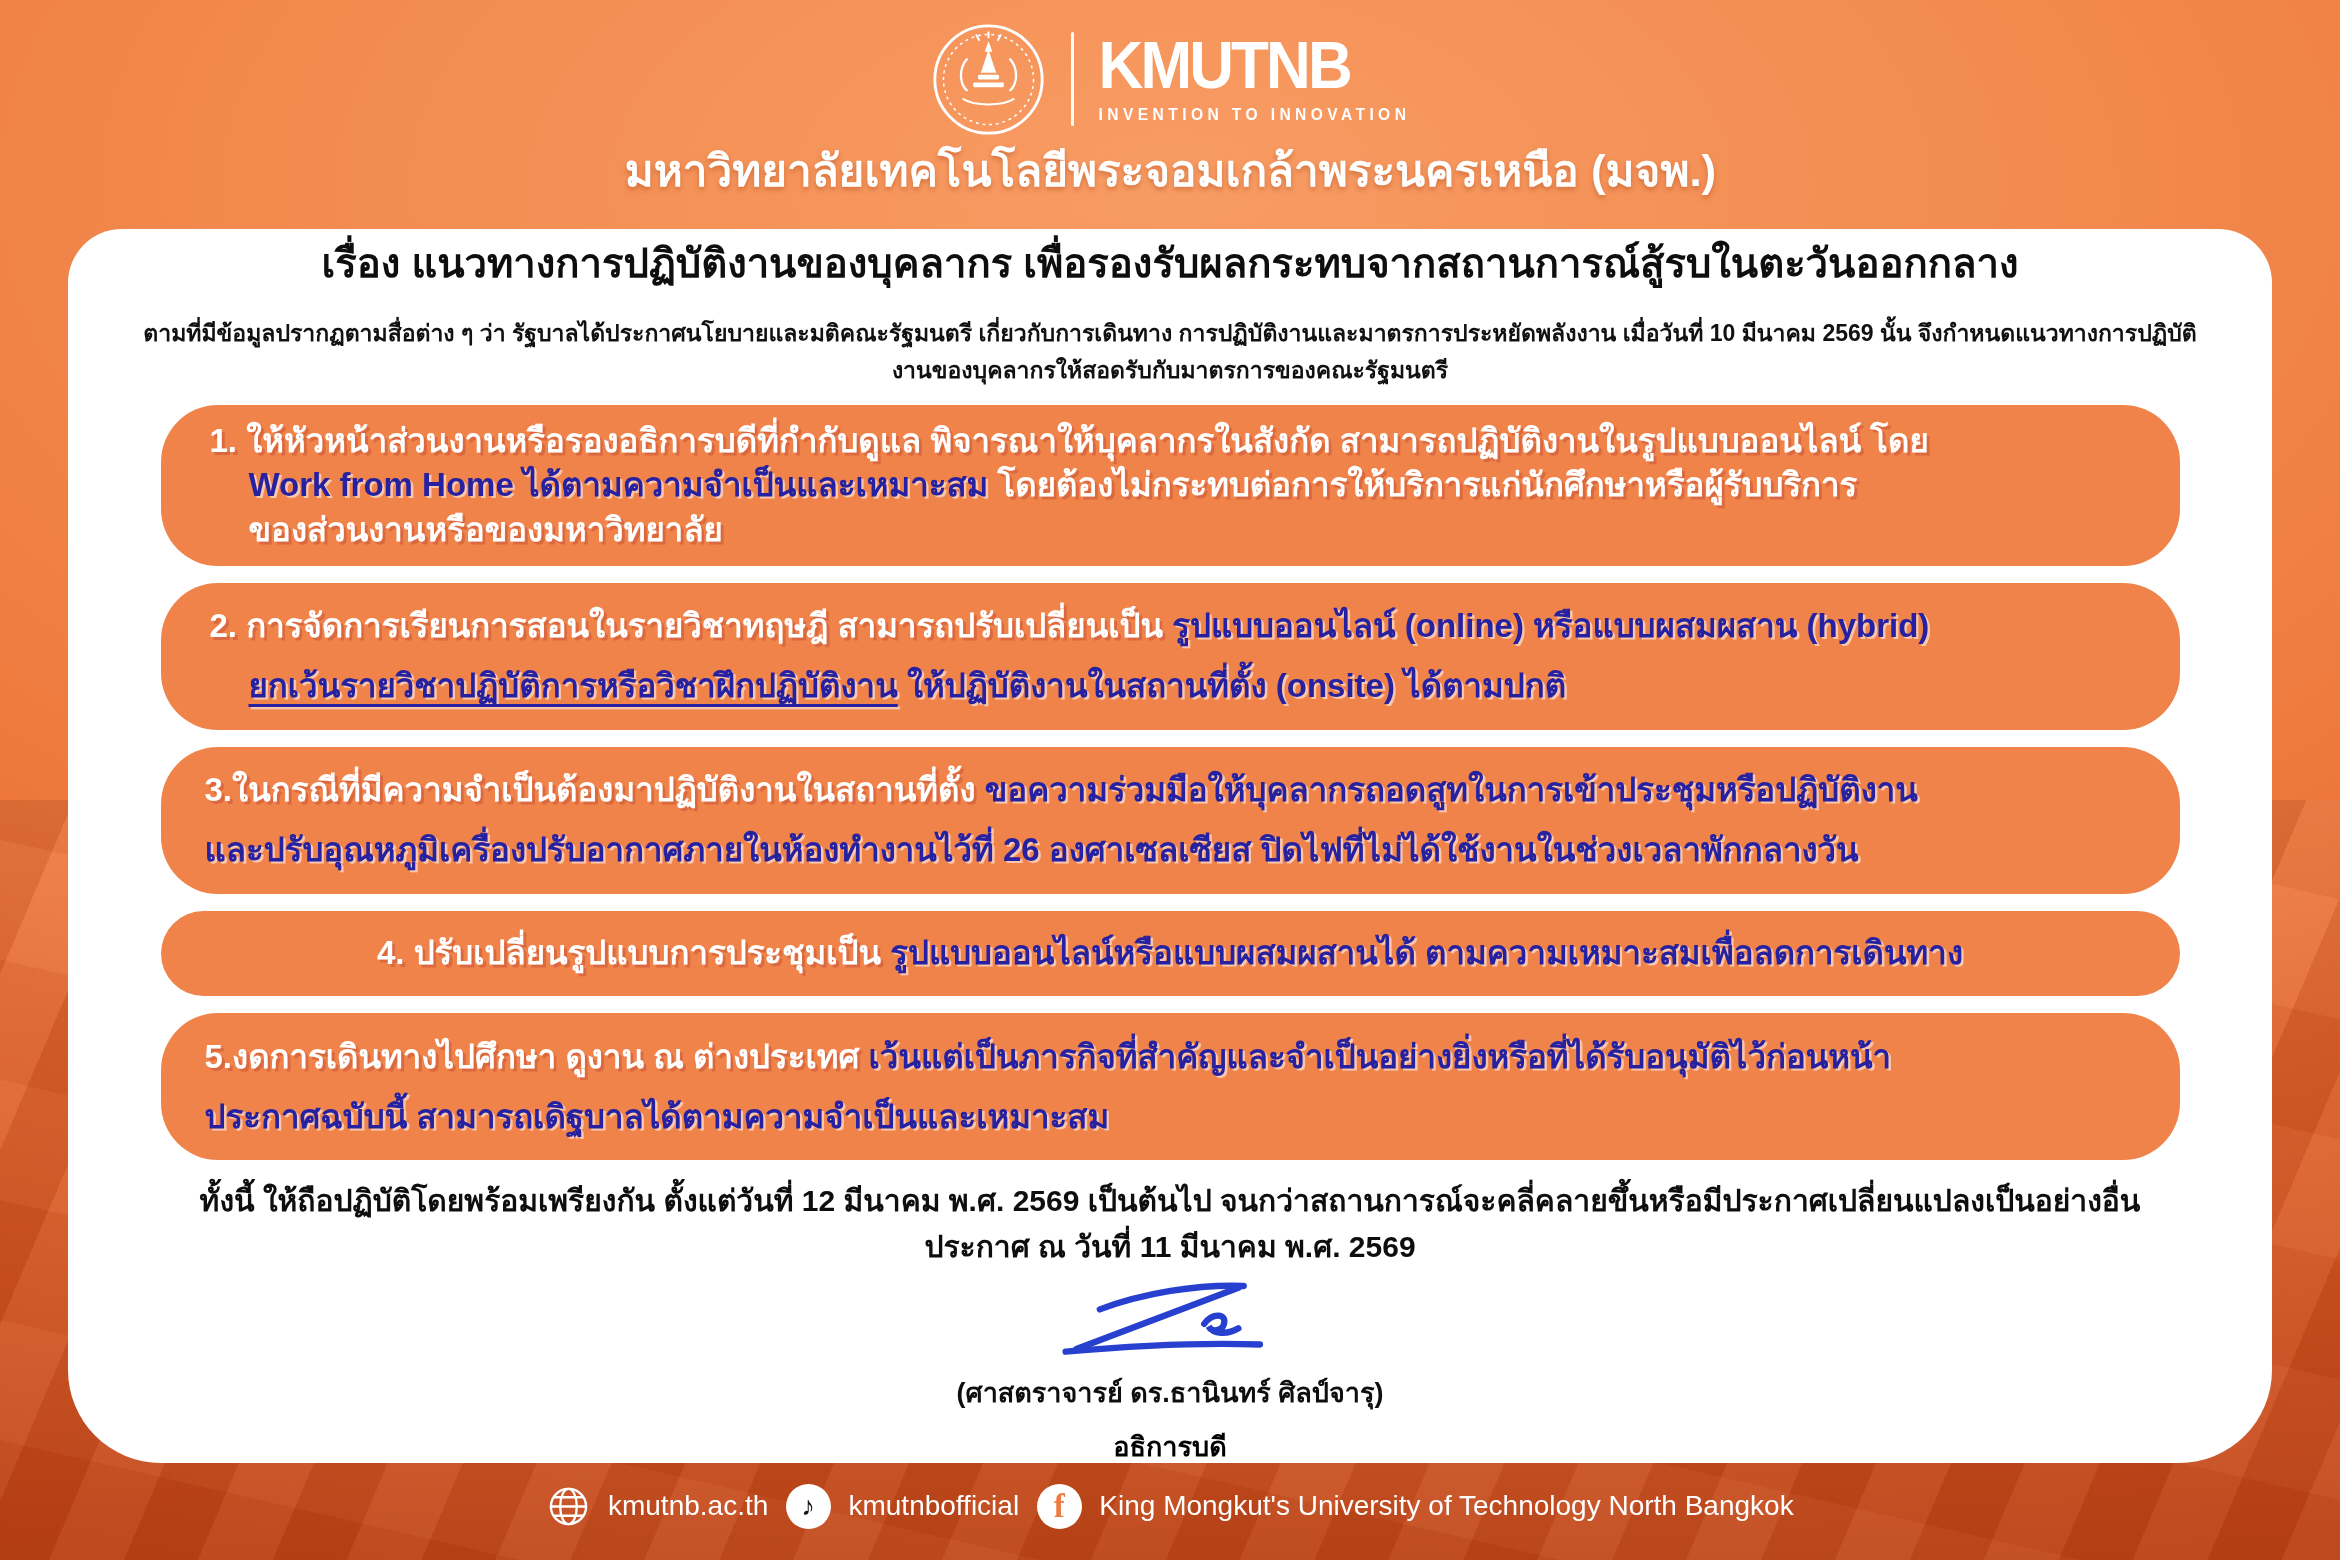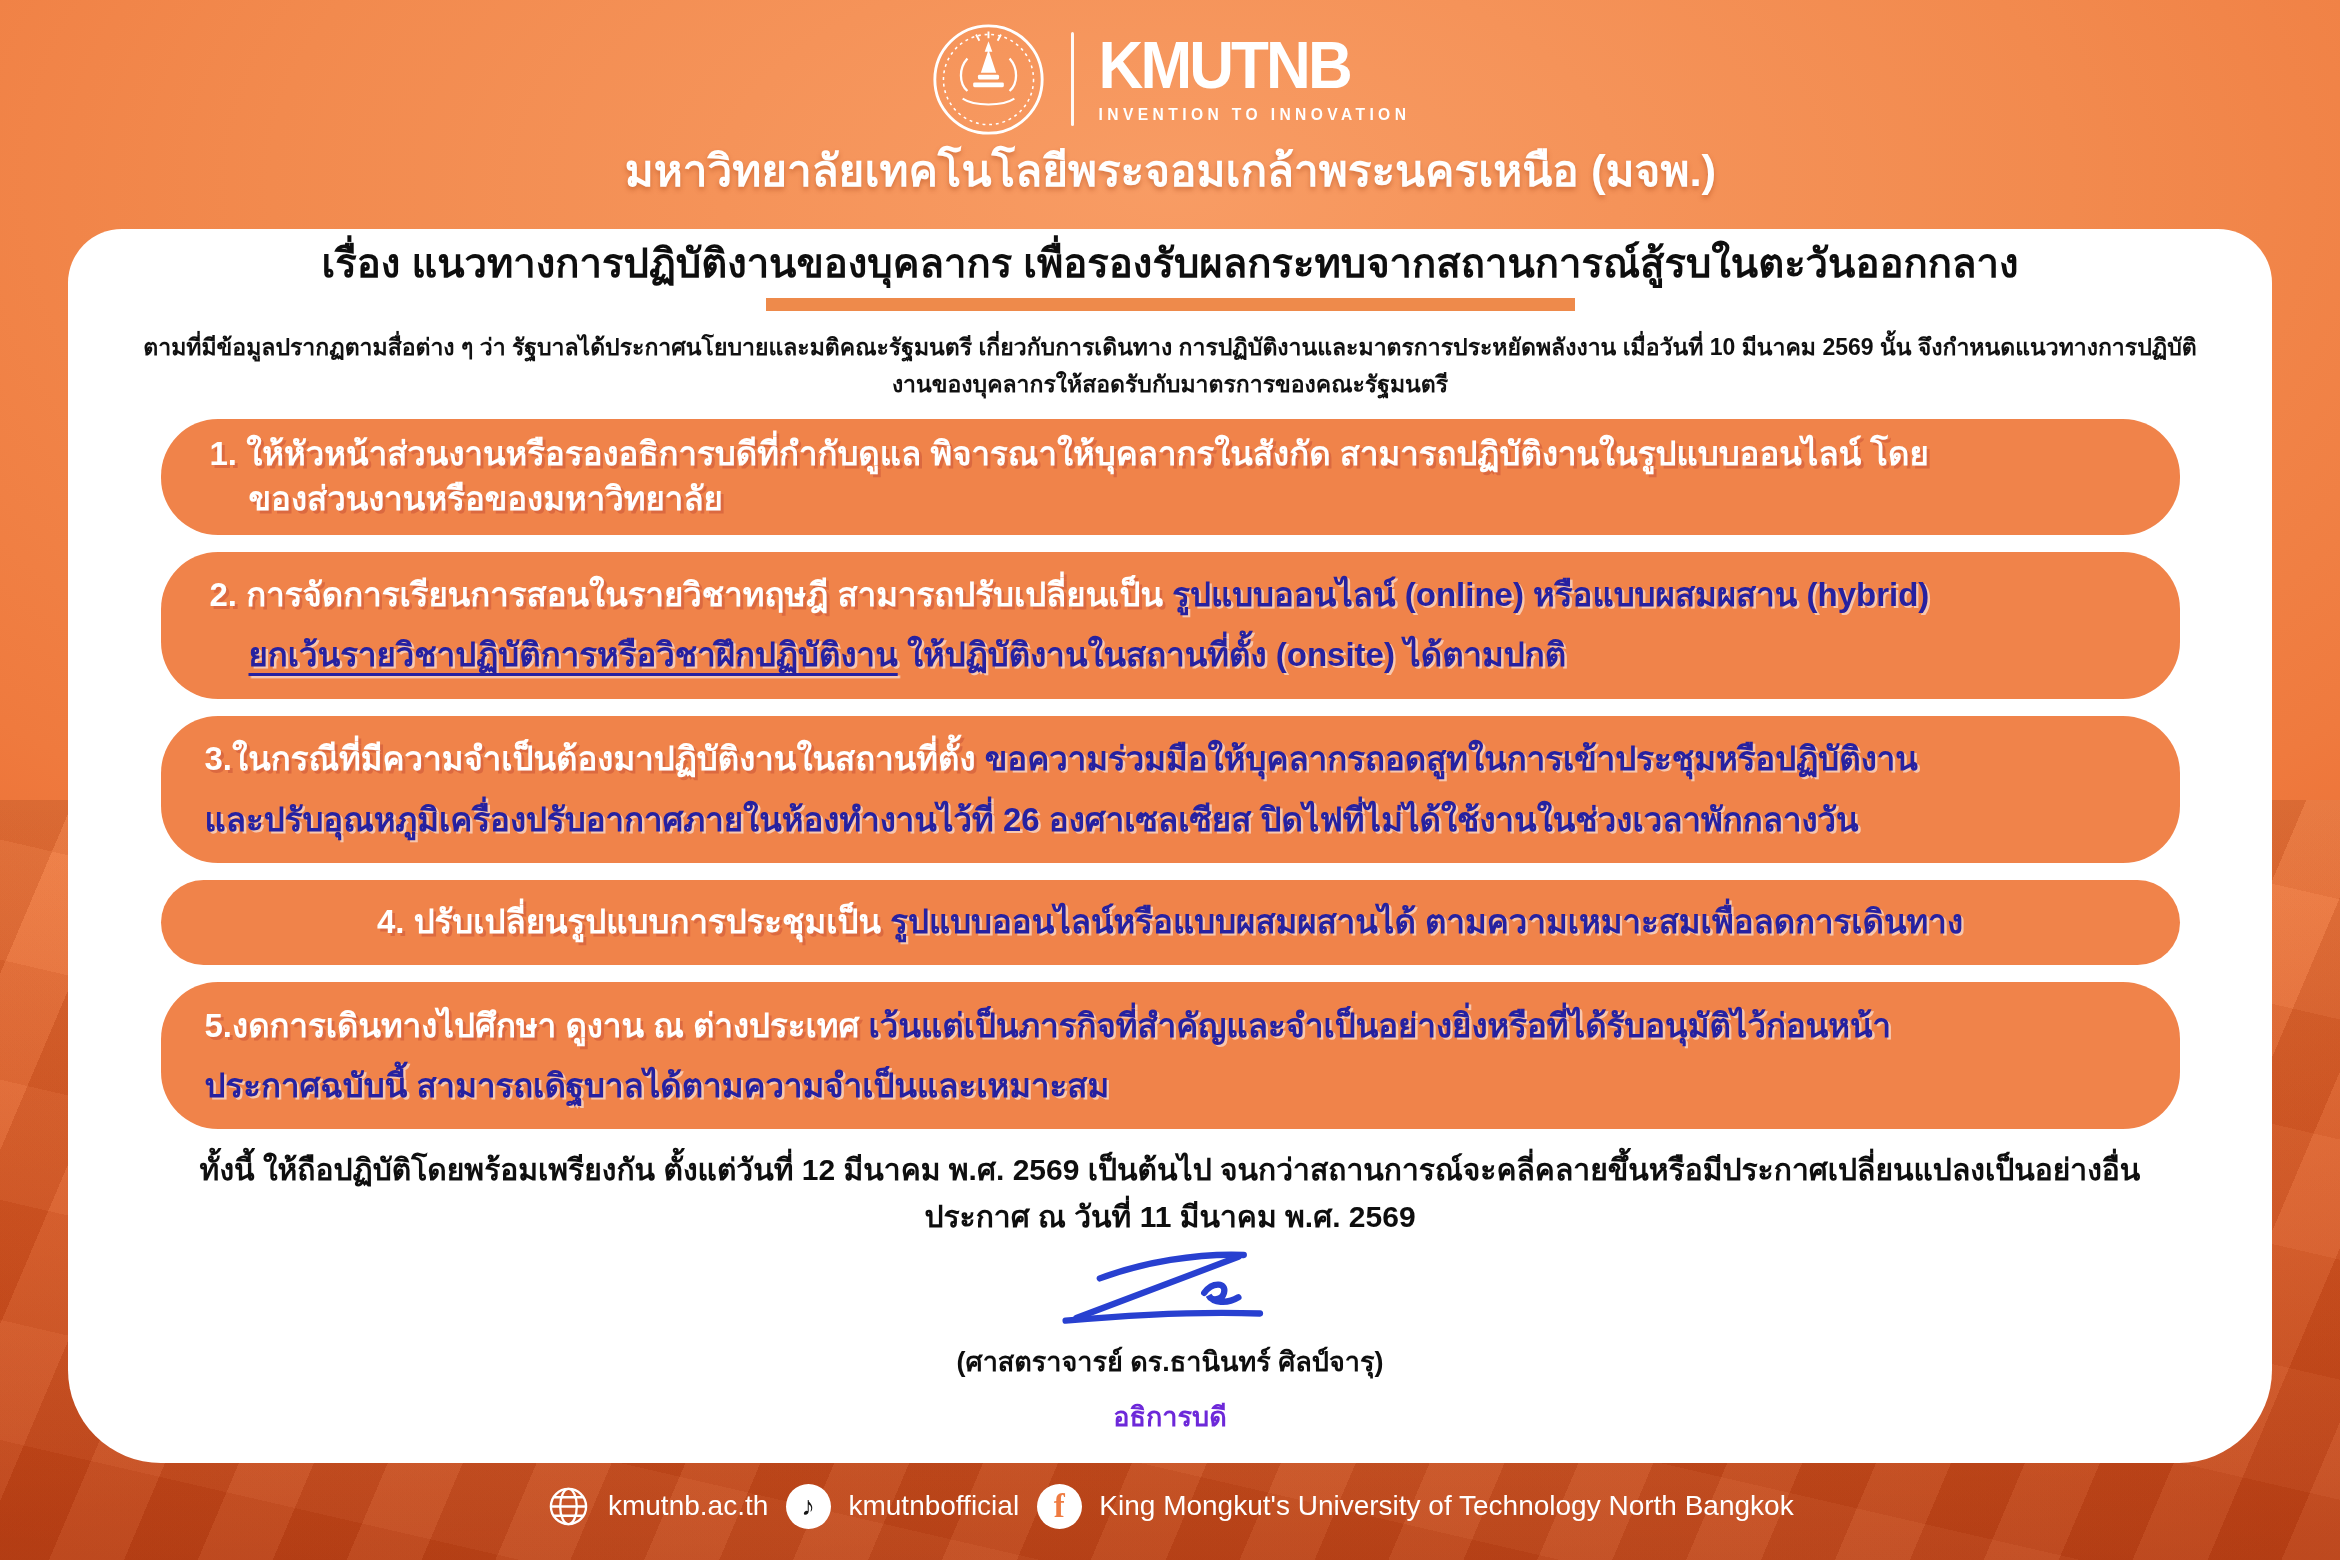--- a/index.html
+++ b/index.html
@@ -50,21 +50,21 @@
   .nbox.centered { text-align:center; padding-top:20.5px; padding-bottom:20.5px; }
   .seg-white { color:#ffffff; text-shadow:2.9px 2.9px 0 rgba(203,84,56,0.55); }
   .seg-navy  { color:#2621a0; text-shadow:2.4px 2.4px 0 rgba(255,255,255,0.55); }
   .seg-navy-u { color:#2621a0; text-shadow:2.4px 2.4px 0 rgba(255,255,255,0.55);
     text-decoration:underline; text-decoration-thickness:3.4px; text-underline-offset:6.8px; }
   
   .closing { text-align:center; color:#0e0e0e; font-size:30px; font-weight:700; line-height:1.55; margin-top:17.6px; }
   .sig-block { display:flex; flex-direction:column; align-items:center; margin-top:5.9px; }
   .sig-svg { width:244px; height:90px; }
   .signer-name { color:#0e0e0e; font-size:27px; font-weight:700; margin-top:3.9px; }
-  .signer-title { color:#6d28d9; font-size:27px; font-weight:700; margin-top:11.7px; }
+  .signer-title { color:#000000; font-size:27px; font-weight:700; margin-top:11.7px; }
   
   .footer-bar {
     position:absolute; left:0; right:0; top:1475px; height:62px; z-index:2;
     display:flex; align-items:center; justify-content:center; gap:17.6px;
     color:#fff; font-size:28px; font-weight:400;
   }
   .icon-circle { width:45px; height:45px; border-radius:50%; background:#fff;
     display:flex; align-items:center; justify-content:center; flex:0 0 auto; }
   .tiktok-note { color:#141414; font-size:27px; font-weight:900; line-height:1; }
   .fb-f { color:#ef7b41; font-size:33px; font-weight:900; line-height:1; font-family:"Liberation Serif","DejaVu Serif",serif; }
@@ -113,20 +113,24 @@
       <span class="line">จึงกำหนดแนวทางการปฏิบัติงานของบุคลากรให้สอดรับกับมาตรการของคณะรัฐมนตรี</span>
     </div>
 
     <div class="boxes">
 
       <div class="nbox lh-tight">
         <span class="line">
           <span class="seg-white">1. ให้หัวหน้าส่วนงานหรือรองอธิการบดีที่กำกับดูแล พิจารณาให้บุคลากรในสังกัด สามารถปฏิบัติงานในรูปแบบออนไลน์ โดย</span>
         </span>
         <span class="line indent">
+          <span class="seg-navy">Work from Home ได้ตามความจำเป็นและเหมาะสม </span>
+          <span class="seg-white">โดยต้องไม่กระทบต่อการให้บริการแก่นักศึกษาหรือผู้รับบริการ</span>
+        </span>
+        <span class="line indent">
           <span class="seg-white">ของส่วนงานหรือของมหาวิทยาลัย</span>
         </span>
       </div>
 
       <div class="nbox lh-loose">
         <span class="line">
           <span class="seg-white">2. การจัดการเรียนการสอนในรายวิชาทฤษฎี สามารถปรับเปลี่ยนเป็น </span>
           <span class="seg-navy">รูปแบบออนไลน์ (online) หรือแบบผสมผสาน (hybrid)</span>
         </span>
         <span class="line indent">

